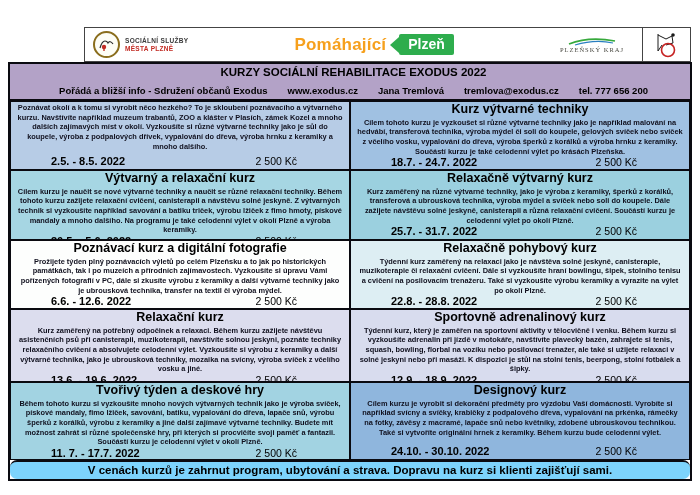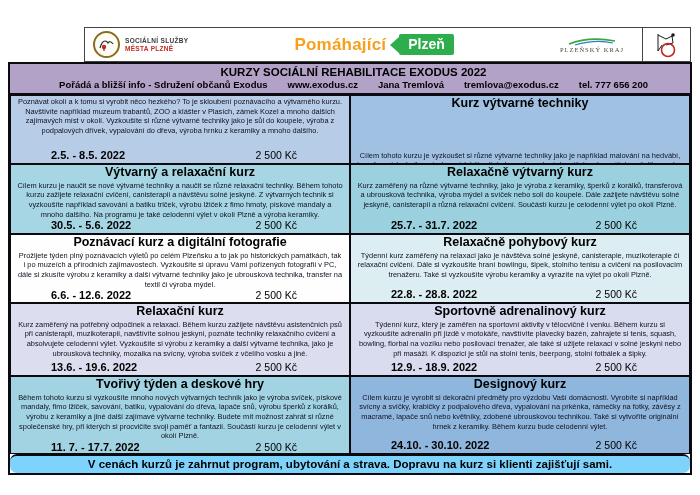--- a/index.html
+++ b/index.html
@@ -26,26 +26,26 @@
   .pom-arrow { width:0; height:0; border-top:8px solid transparent; border-bottom:8px solid transparent; border-right:9px solid #2ead4d; }
 
   .kraj-logo { display:flex; flex-direction:column; align-items:center; }
   .kraj-text { font-size:6.5px; color:#4a4a42; letter-spacing:1px; font-family:"Liberation Serif", serif; }
 
   
   .frame { position:absolute; left:8px; top:62px; width:684px; border:2px solid #0a0a10; }
 
   .title-bar { background:#b3a2c7; border-bottom:2px solid #0a0a10; padding:2px 0 3px 7px; text-align:center; }
   .title-main { font-size:11.5px; font-weight:bold; }
-  .title-info { display:flex; justify-content:center; gap:20px; font-size:9.5px; font-weight:bold; margin-top:1px; }
+  .title-info { display:flex; justify-content:center; gap:20px; font-size:9.5px; font-weight:bold; margin-top:7px; }
 
   .grid { display:grid; grid-template-columns:1fr 1fr; grid-template-rows:69px 70px 69px 73px 78px; }
   .cell { border:1px solid #0a0a10; display:flex; flex-direction:column; overflow:hidden; }
   .c-title { text-align:center; font-size:12.5px; font-weight:bold; padding-top:1px; line-height:1.1; }
-  .c-desc { flex:1; text-align:center; font-size:7.4px; line-height:1.3; padding:1px 6px 0 6px; color:#10101e; }
+  .c-desc { flex:1; text-align:center; font-size:7.4px; line-height:1.3; padding:1px 6px 0 6px; color:#10101e;font-weight:bold; }
   .c-foot { display:flex; justify-content:space-between; padding:0 52px 2px 40px; align-items:flex-end; }
   .c-date { font-size:11px; font-weight:bold; }
   .c-price { font-size:10.5px; font-weight:normal; }
 
   .footer-bar { border-top:2px solid #0a0a10; text-align:center; font-size:11.5px; font-weight:bold; padding:2px 0 3px 0; }
 </style>
 </head>
 <body>
 
 <div class="page">
@@ -110,21 +110,21 @@
     <div class="grid">
 
       <div class="cell" style="background: rgb(183, 204, 230);">
         <div class="c-desc">Poznávat okolí a k tomu si vyrobit něco hezkého? To je skloubení poznávacího a výtvarného kurzu. Navštívíte například muzeum trabantů, ZOO a klášter v Plasích, zámek Kozel a mnoho dalších zajímavých míst v okolí. Vyzkoušíte si různé výtvarné techniky jako je sůl do koupele, výroba z podpalových dřívek, vypalování do dřeva, výroba hrnku z keramiky a mnoho dalšího.</div>
         <div class="c-foot">
             <span class="c-date">2.5. - 8.5. 2022</span>
             <span class="c-price">2 500 Kč</span>
           </div>
       </div>
 
-      <div class="cell" style="background: rgb(160, 193, 226); gap: 39px;">
+      <div class="cell" style="background: rgb(160, 193, 226);">
         <div class="c-title">Kurz výtvarné techniky</div>
         <div class="c-desc">Cílem tohoto kurzu je vyzkoušet si různé výtvarné techniky jako je například malování na hedvábí, transferová technika, výroba mýdel či soli do koupele, gelových svíček nebo svíček z včelího vosku, vypalování do dřeva, výroba šperků z korálků a výroba hrnku z keramiky. Součástí kurzu je také celodenní výlet po krásách Plzeňska.</div>
         <div class="c-foot">
             <span class="c-date">18.7. - 24.7. 2022</span>
             <span class="c-price">2 500 Kč</span>
           </div>
       </div>
 
       <div class="cell" style="background: rgb(166, 214, 227);">
         <div class="c-title">Výtvarný a relaxační kurz</div>

